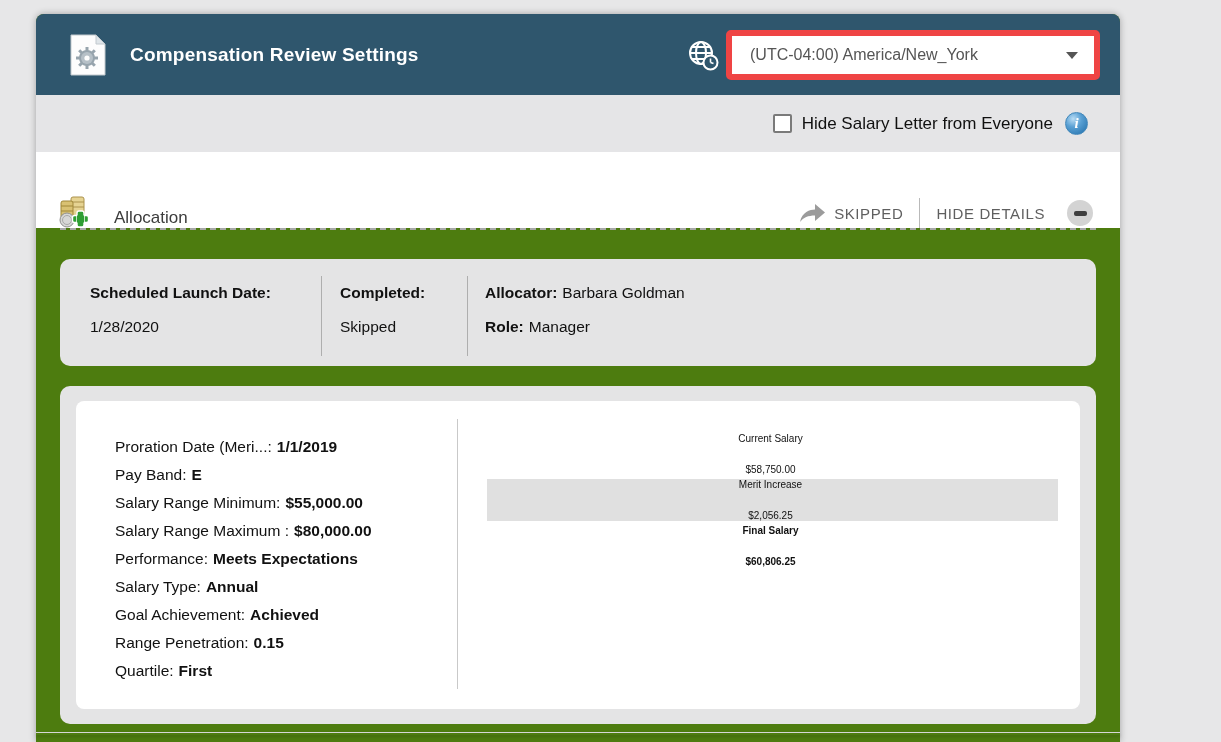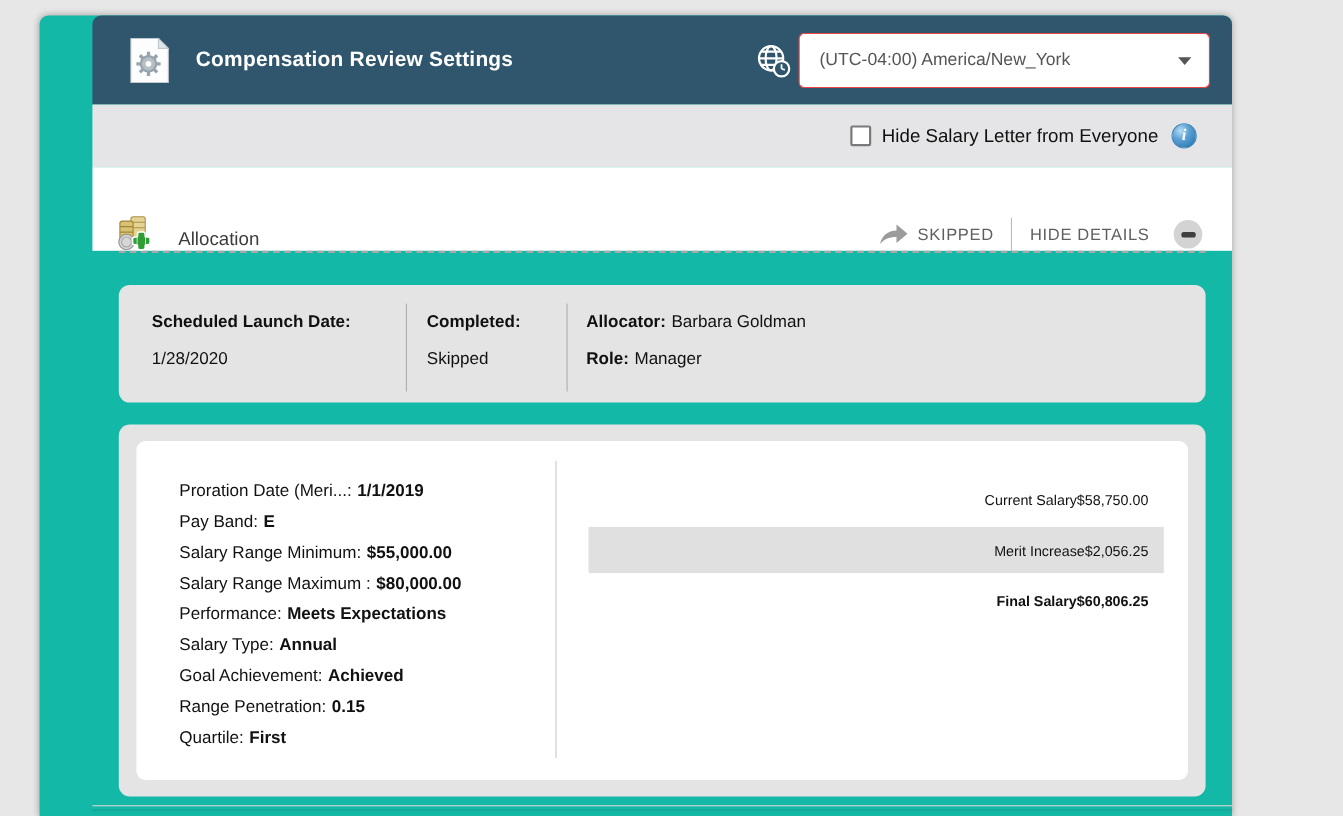--- a/index.html
+++ b/index.html
@@ -5,43 +5,42 @@
   * { margin:0; padding:0; box-sizing:border-box; }
   html,body { width:1221px; height:742px; overflow:hidden; }
   body {
     background:#e7e7e8;
     font-family:"Liberation Sans", sans-serif;
     color:#111;
   }
   .panel {
     position:absolute; left:36px; top:14px;
     width:1084px; height:728px;
-    background:#14b8a6;
+    background:#4d7c0f;
     border-radius:8px 8px 0 0;
     box-shadow:0 0 7px rgba(0,0,0,.30);
-    padding-left:48px;
   }
   
   .header {
     height:81px; background:#2F566D;
     border-radius:8px 8px 0 0;
     display:flex; align-items:center;
     padding:0 20px 0 34px;
   }
   .doc-icon { width:36px; height:42px; position:relative; flex:0 0 auto; }
   .header-title {
     color:#fff; font-size:19px; font-weight:bold;
     margin-left:24px; letter-spacing:.2px;
   }
   .header-right { margin-left:auto; display:flex; align-items:center; }
   .globe-icon { width:32px; height:32px; margin-right:7px; flex:0 0 auto; }
   .tz-select {
     width:374px; height:50px; background:#fff; border-radius:5px;
     display:flex; align-items:center; padding:0 16px 0 18px;
-    cursor:pointer; border:1px solid #ef4444;
+    cursor:pointer; border:6px solid #ef4444;
   }
   .tz-value { font-size:16px; color:#555; flex:1 1 auto; white-space:nowrap; overflow:hidden; }
   .caret-down {
     width:0; height:0; margin-top:-6px;
     border-left:6px solid transparent; border-right:6px solid transparent;
     border-top:7px solid #555; margin-top:2px;
   }
   
   .band {
     height:57px; background:#e5e5e7;
@@ -110,22 +109,22 @@
   }
   .left-col {
     width:361px; padding:32px 0 0 19px; flex:0 0 auto;margin-left:20px;
   }
   .detail-line { font-size:15.5px; line-height:28px; white-space:nowrap; }
   .detail-line b { margin-left:5px; }
   .col-divider { width:1px; background:#c9c9c9; margin:18px 0 20px 0; flex:0 0 auto; }
   .right-col { flex:1; padding:32px 22px 0 29px; }
   .sal-row {
     height:42px; margin-bottom:4px;
-    display:flex; align-items:center; justify-content:flex-end;
-    padding:0 14px 0 10px; font-size:13px;
+    display:flex; align-items:center; justify-content:space-between;
+    padding:0 14px 0 10px; font-size:10px;flex-direction:column;
   }
   .sal-row.alt { background:#e0e0e0; }
   .sal-row.bold { font-weight:bold; }
   
   .bottom-sep {
     margin-top:8px; border-top:1px solid #d6d6d6;
     box-shadow:0 2px 3px rgba(0,0,0,.12); height:3px;
   }
 </style>
 </head>

